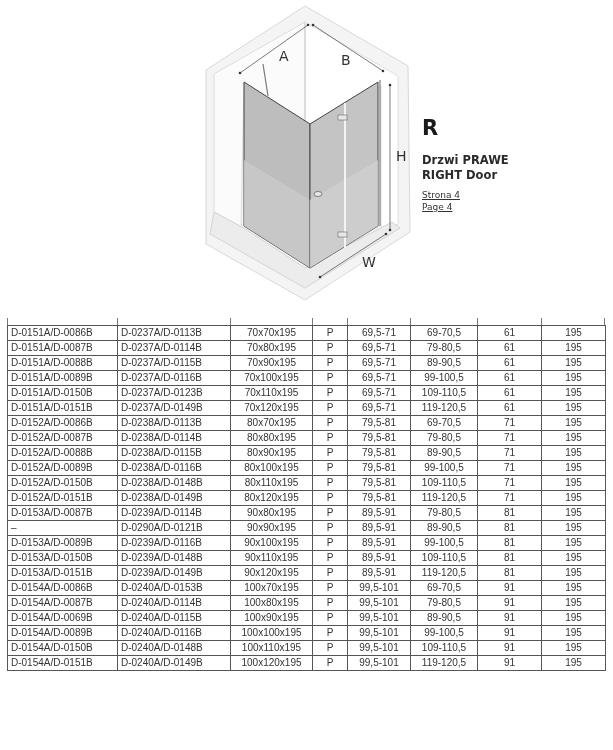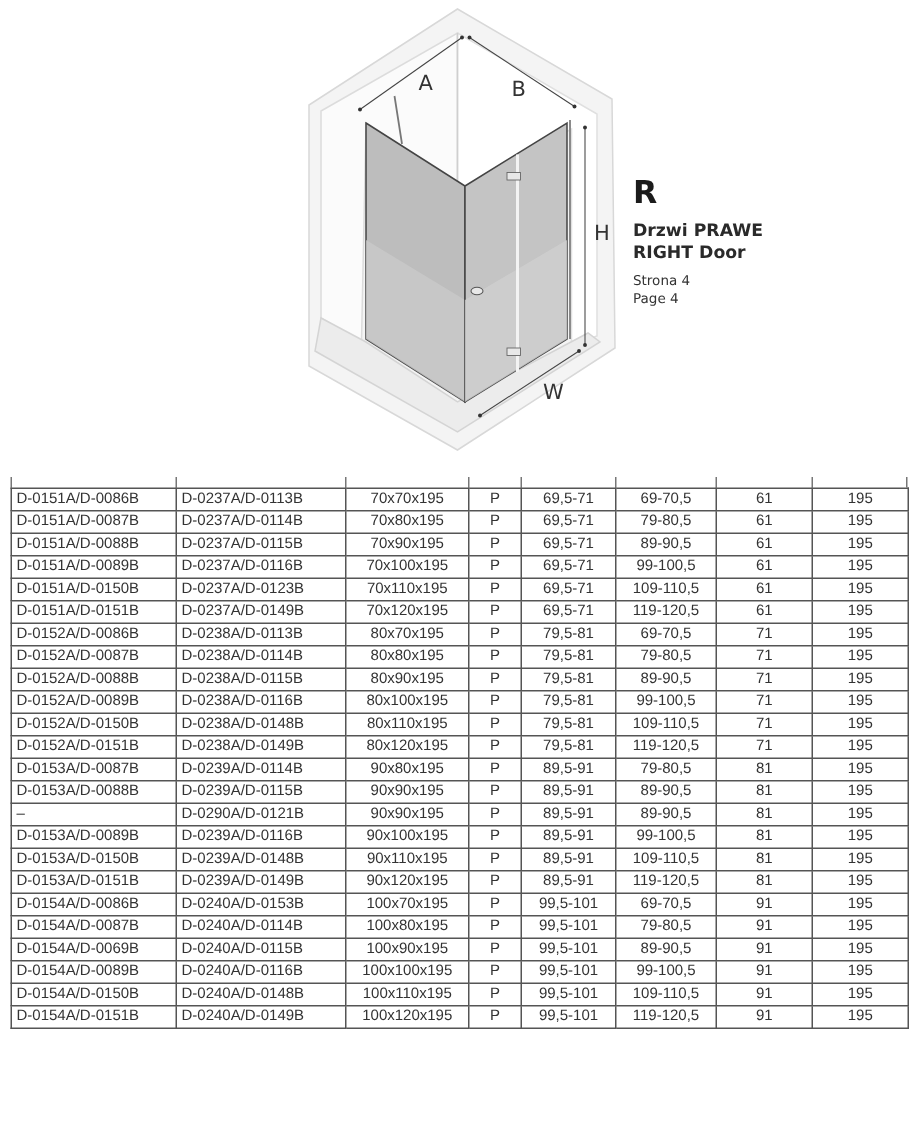--- a/index.html
+++ b/index.html
@@ -12,24 +12,24 @@
       position: absolute; left: 422px; top: 116px; width: 120px;
     }
     .legend .letter {
       font-family: "DejaVu Sans", sans-serif; font-weight: bold;
       font-size: 21px; color: #1b1b1b; line-height: 24px; display: block;
     }
     .legend .door-pl, .legend .door-en {
       font-family: "DejaVu Sans", sans-serif; font-weight: bold;
       font-size: 11.5px; color: #2a2a2a; line-height: 15px; display: block;
     }
-    .legend .door-pl { margin-top: 6px; }
+    .legend .door-pl { margin-top: 13px; }
     .legend .page-pl, .legend .page-en {
       font-family: "DejaVu Sans", sans-serif; font-size: 9px;
-      color: #333; line-height: 12px; display: block;
+      color: #333; line-height: 12px; display: block; text-decoration: underline;
     }
     .legend .page-pl { margin-top: 6px; }
 
     .dim-label {
       position: absolute; font-family: "DejaVu Sans", sans-serif;
       font-size: 14px; color: #333; line-height: 14px;
     }
 
     table.spec {
       position: absolute; left: 7px; top: 325px;
@@ -253,30 +253,20 @@
         <td class="l">D-0153A/D-0087B</td>
         <td class="l">D-0239A/D-0114B</td>
         <td class="c">90x80x195</td>
         <td class="c">P</td>
         <td class="c">89,5-91</td>
         <td class="c">79-80,5</td>
         <td class="c">81</td>
         <td class="c">195</td>
       </tr>
       <tr>
-        <td class="l">D-0153A/D-0088B</td>
-        <td class="l">D-0239A/D-0115B</td>
-        <td class="c">90x90x195</td>
-        <td class="c">P</td>
-        <td class="c">89,5-91</td>
-        <td class="c">89-90,5</td>
-        <td class="c">81</td>
-        <td class="c">195</td>
-      </tr>
-      <tr>
         <td class="l">–</td>
         <td class="l">D-0290A/D-0121B</td>
         <td class="c">90x90x195</td>
         <td class="c">P</td>
         <td class="c">89,5-91</td>
         <td class="c">89-90,5</td>
         <td class="c">81</td>
         <td class="c">195</td>
       </tr>
       <tr>

